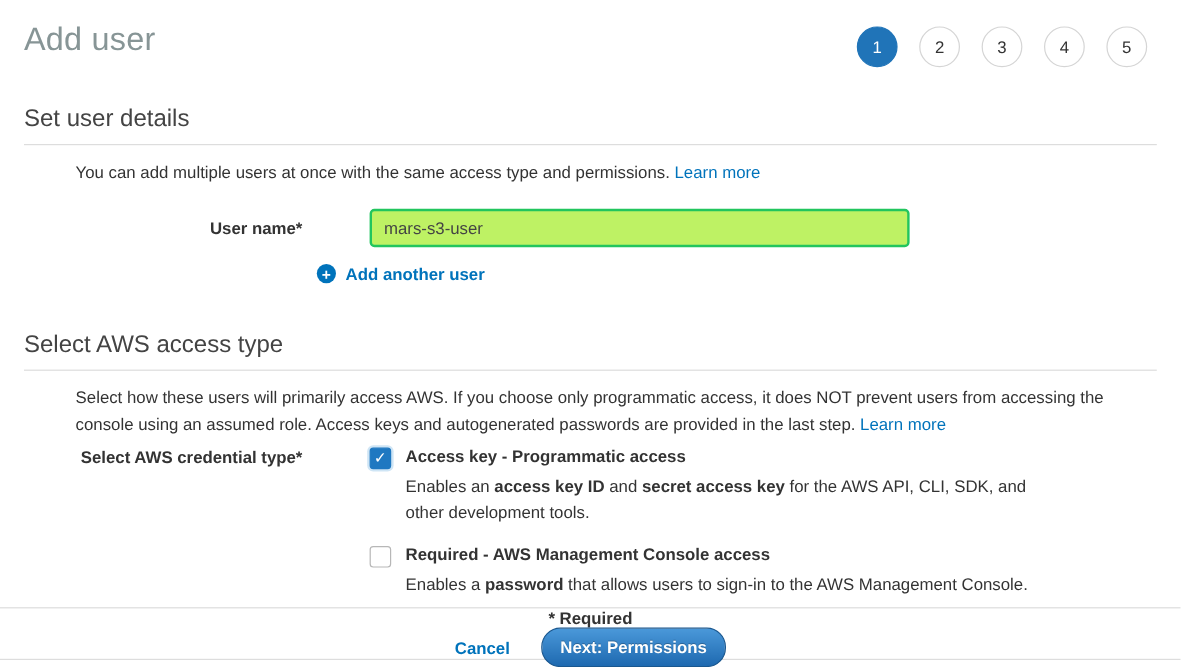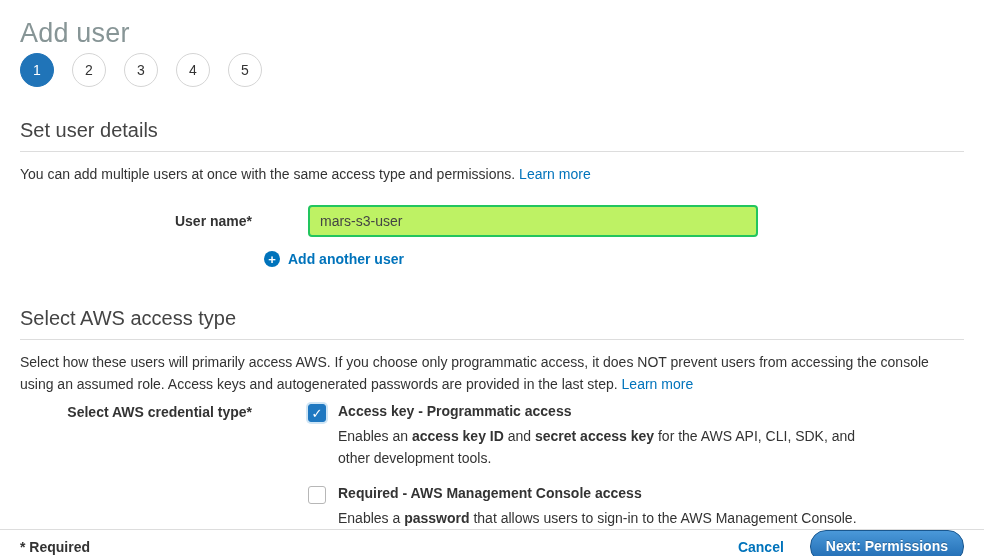--- a/index.html
+++ b/index.html
@@ -18,21 +18,20 @@
     overflow: hidden;
   }
   .content { padding: 0 20px; }
 
   
   .header-row {
     display: flex;
     justify-content: space-between;
     align-items: flex-start;
     padding: 18px 20px 0 20px;
-    flex-direction: column;
   }
   .page-title {
     font-size: 27px;
     font-weight: 400;
     color: #879596;
     letter-spacing: 0.2px;
   }
   .steps { display: flex; gap: 18px; padding-top: 4px; padding-right: 8px; }
   .step {
     width: 34px; height: 34px;
@@ -52,21 +51,21 @@
   
   .section-heading {
     font-size: 20px;
     font-weight: 400;
     color: #444;
     padding-bottom: 9px;
     border-bottom: 1px solid #ddd;
   }
   .sec1 { margin-top: 32px; }
   .sec2 { margin-top: 40px; }
-  .intro { margin-top: 11px; line-height: 22px; color: #333; }
+  .intro { margin-top: 11px; line-height: 22px; color: #333; margin-left: 43px; }
   a.link { color: #0073bb; text-decoration: none; cursor: pointer; }
 
   
   .form-row {
     display: flex;
     align-items: flex-start;
     gap: 44px;
   }
   .row-username { margin-top: 20px; }
   .form-label {
@@ -146,20 +145,21 @@
   .footer {
     margin-top: auto;
     border-top: 1px solid #ddd;
     border-bottom: 1px solid #ddd;
     height: 44px;
     margin-bottom: 6px;
     padding: 0 20px;
     display: flex;
     align-items: center;
     justify-content: space-between;
+    flex-direction: column;
   }
   .required-note { font-weight: bold; color: #333; }
   .footer-actions { display: flex; align-items: center; gap: 26px; }
   .cancel-link { color: #0073bb; font-weight: bold; text-decoration: none; cursor: pointer; }
   .next-button {
     font-family: "Liberation Sans", "DejaVu Sans", sans-serif;
     font-size: 14px;
     font-weight: bold;
     color: #fff;
     text-shadow: 0 -1px 0 rgba(0,0,0,0.25);

